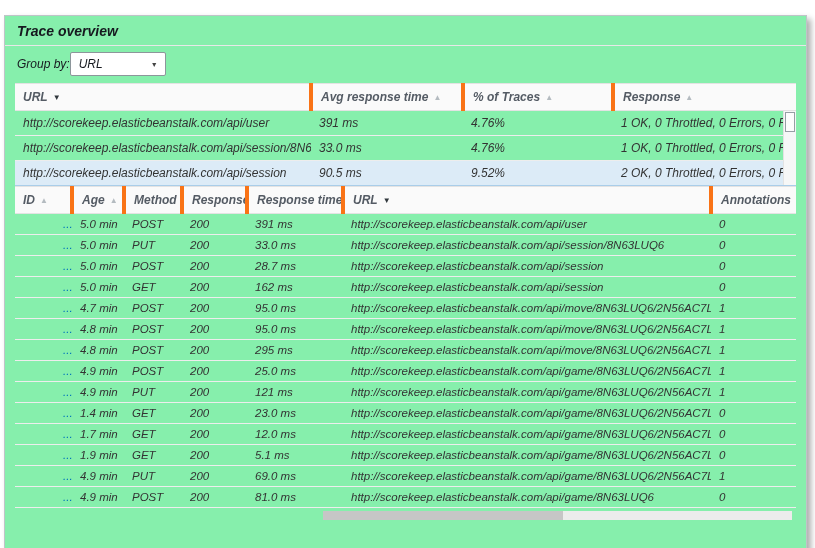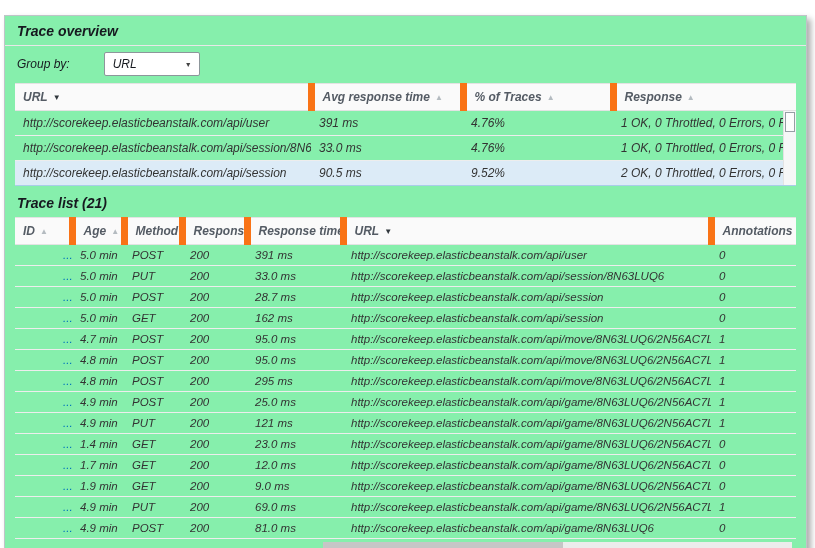--- a/index.html
+++ b/index.html
@@ -15,37 +15,37 @@
     overflow: hidden;
     font-style: italic;
   }
   .section-title {
     font-size: 14px; font-weight: bold; color: #16191f;
     padding: 7px 12px 6px;
   }
   .section-title.second { padding-top: 9px; }
   .divider { border-bottom: 1px solid #e8e8e8; }
   .groupby-row { display: flex; align-items: center; padding: 6px 12px 7px; }
-  .groupby-label { font-size: 12px; color: #16191f; margin-right: 34px; }
+  .groupby-label { font-size: 12px; color: #16191f; }
   .select {
     position: relative; width: 96px; height: 24px;
     border: 1px solid #8d969b; border-radius: 2px; background: #fff;
     font-size: 12px; color: #16191f; display: flex; align-items: center;
     padding: 0 20px 0 8px; cursor: pointer;
   }
   .select .caret { position: absolute; right: 7px; font-size: 7px; color: #444; }
   .table-wrap { position: relative; margin: 0 10px; }
   table { border-collapse: collapse; table-layout: fixed; width: 100%; }
   th {
     background: #fafafa;
     border-top: 1px solid #e3e3e3; border-bottom: 1px solid #e3e3e3;
     font-size: 12px; font-weight: bold; color: #545b64; text-align: left;
     padding: 6px 8px; white-space: nowrap; overflow: hidden; cursor: pointer;
   }
-  th + th { border-left: 7px solid #f97316; }
+  th + th { border-left: 4px solid #f97316; }
   td {
     font-size: 12px; color: #333; padding: 5px 8px;
     border-bottom: 1px solid #ededed;
     white-space: nowrap; overflow: hidden; line-height: 14px;
   }
   .trace-list td { padding: 3px 8px; font-size: 11.5px; line-height: 14px; }
   tr.selected td {
     background: #dcebf7;
     border-top: 1px solid #a9cde9; border-bottom: 1px solid #a9cde9;
   }
@@ -129,21 +129,20 @@
             <td>2 OK, 0 Throttled, 0 Errors, 0 Faults</td>
           </tr>
 
       </tbody>
     </table>
     <div class="vsb">
       <div class="vsb-thumb"></div>
     </div>
   </div>
 
-  <div class="section-title second">Trace list (21)</div>
 
   <div class="table-wrap">
     <table class="trace-list">
       <colgroup>
         <col style="width:57px">
           <col style="width:52px">
           <col style="width:58px">
           <col style="width:65px">
           <col style="width:96px">
           <col style="width:368px">
@@ -284,21 +283,21 @@
             <td>12.0 ms</td>
             <td>http://scorekeep.elasticbeanstalk.com/api/game/8N63LUQ6/2N56AC7L</td>
             <td>0</td>
           </tr>
 
           <tr>
             <td><a class="link">...dc0ebe3c</a></td>
             <td>1.9 min</td>
             <td>GET</td>
             <td>200</td>
-            <td>9.0 ms</td>
+            <td>5.1 ms</td>
             <td>http://scorekeep.elasticbeanstalk.com/api/game/8N63LUQ6/2N56AC7L</td>
             <td>0</td>
           </tr>
 
           <tr>
             <td><a class="link">...524637dc</a></td>
             <td>4.9 min</td>
             <td>PUT</td>
             <td>200</td>
             <td>69.0 ms</td>

